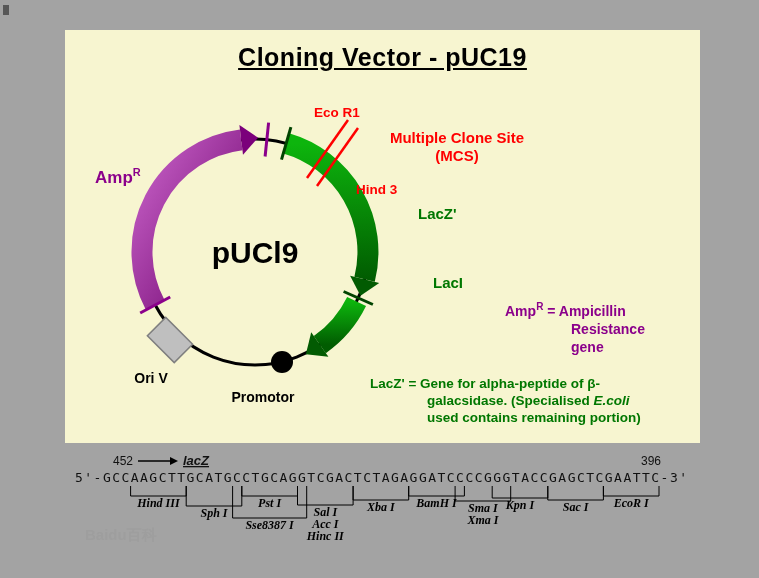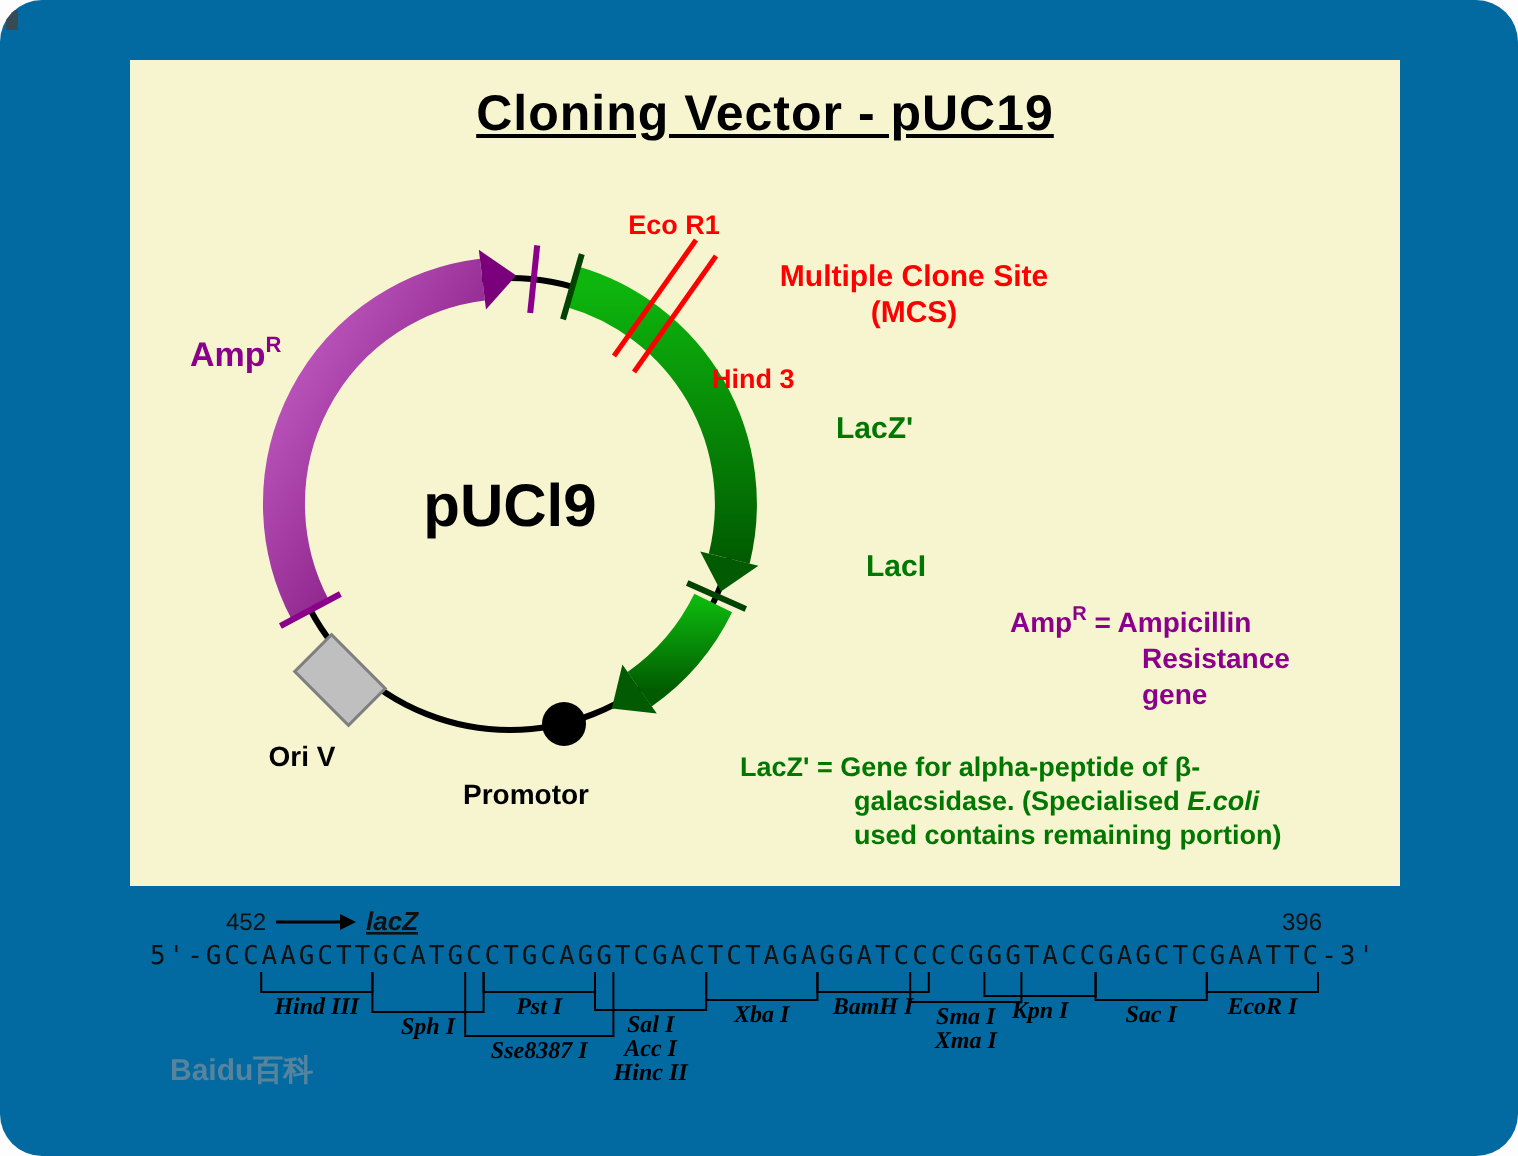--- a/index.html
+++ b/index.html
@@ -1,16 +1,16 @@
 <!DOCTYPE html>
 <html><head>
 <meta charset="utf-8">
 <style>
   html,body{margin:0;padding:0;background:#fdfdfd;font-family:"Liberation Sans",sans-serif;}
-  .page{position:relative;width:759px;height:578px;background:#0369a1;overflow:hidden;border-radius:21px;}
+  .page{position:relative;width:759px;height:578px;background:#a3a3a3;overflow:hidden;}
   .corner-artifact{position:absolute;left:3px;top:5px;width:6px;height:10px;background:#444;opacity:.8;}
   .panel{position:absolute;left:65px;top:30px;width:635px;height:413px;background:#F7F5D0;}
   .fig-title{position:absolute;top:13px;left:0;width:100%;text-align:center;
     font-size:25px;font-weight:bold;color:#000;text-decoration:underline;letter-spacing:.5px;}
   .plasmid-svg{position:absolute;left:0;top:0;}
   .seq-svg{position:absolute;left:0;top:448px;}
   
   text{font-family:"Liberation Sans",sans-serif;}
   .t-red{fill:#FF0000;font-weight:bold;}
   .t-purple{fill:#8B008B;font-weight:bold;}

